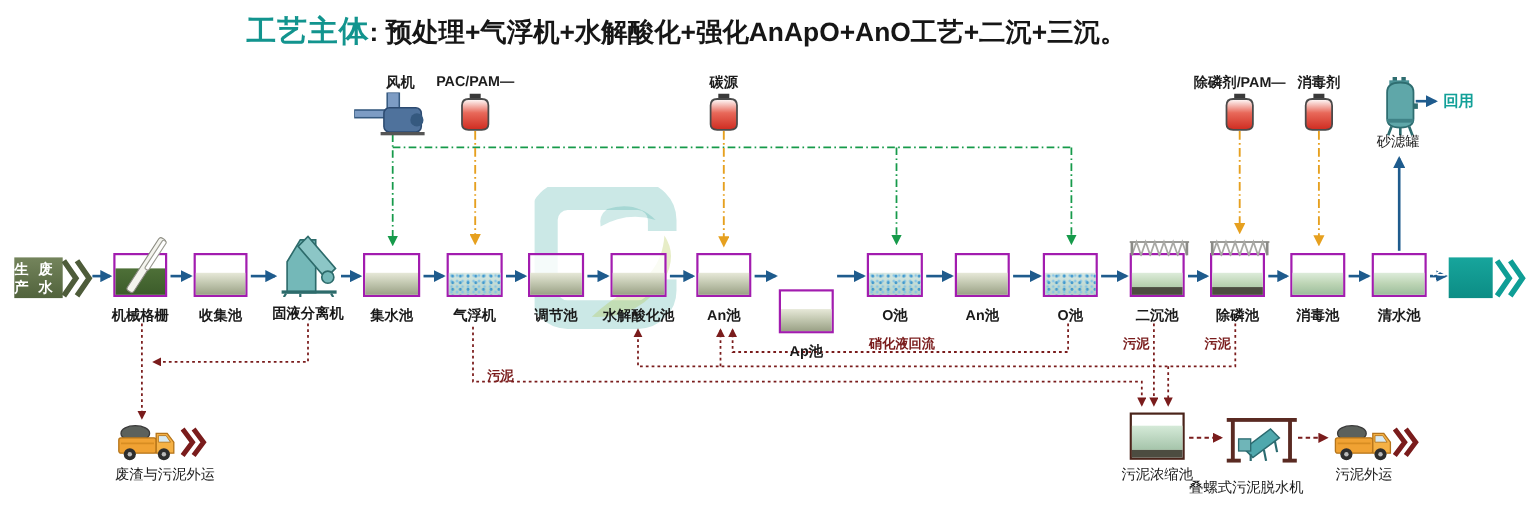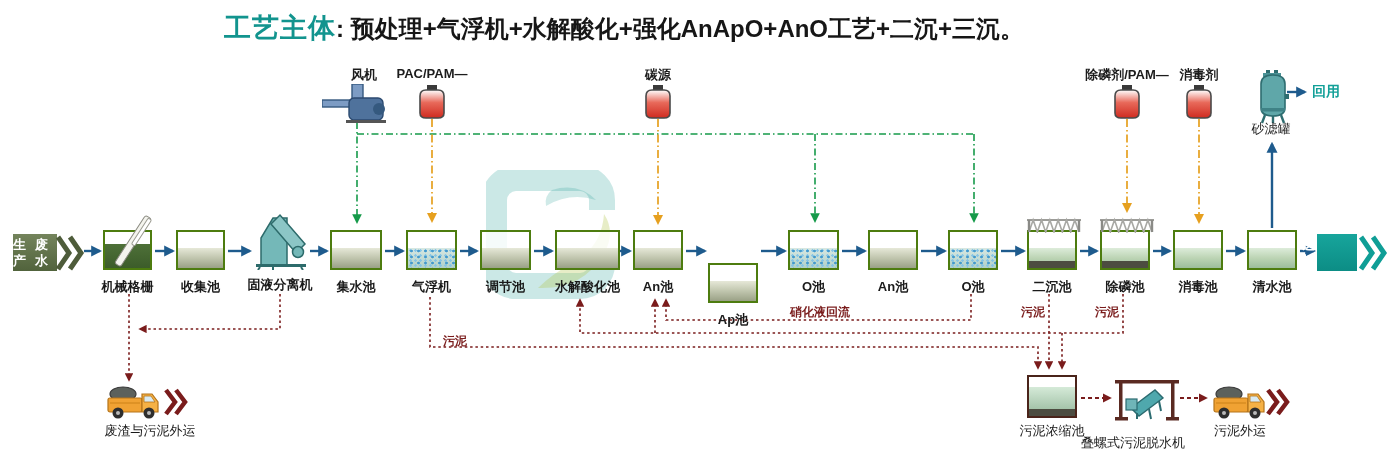--- a/index.html
+++ b/index.html
@@ -9,21 +9,21 @@
   .title{position:absolute;left:224px;top:10px;display:flex;align-items:baseline;white-space:nowrap;}
   .title .hl{font-size:27px;font-weight:bold;color:#12948e;letter-spacing:1px;}
   .title .rest{font-size:24px;font-weight:bold;color:#161616;}
   
   .wm{position:absolute;z-index:0;pointer-events:none;}
   .wm-cn{left:646px;top:182px;font-size:58px;font-weight:bold;letter-spacing:12px;
          color:rgba(18,148,142,0.22);white-space:nowrap;}
   .wm-en{left:618px;top:262px;font-size:28px;font-weight:bold;letter-spacing:3px;
          color:rgba(125,190,225,0.45);white-space:nowrap;}
   
-  .tank{position:absolute;top:230px;height:40px;box-sizing:border-box;border:2px solid #4d7c0f;
+  .tank{position:absolute;top:230px;height:40px;box-sizing:border-box;border:2px solid #a21caf;
         background:rgba(255,255,255,0.8);z-index:2;}
   .water{position:absolute;left:0;right:0;bottom:0;height:55%;}
   .w-plain{background:linear-gradient(180deg,#e6e8d8 0%,#c4c9b2 45%,#9aa186 100%);}
   .w-mint{background:linear-gradient(180deg,#ddecda 0%,#bcd4b4 50%,#9cbd9c 100%);}
   .w-screen{height:68%;background:linear-gradient(180deg,#4e7038 0%,#3c5c2a 100%);}
   .w-bub{background-image:
       radial-gradient(circle,rgba(60,150,205,0.95) 1px,transparent 1.7px),
       radial-gradient(circle,rgba(130,195,230,0.9) 1px,transparent 1.5px),
       linear-gradient(180deg,#d8e8e2 0%,#b0d0c8 100%);
       background-size:7px 6px,5px 5px,100% 100%;}
@@ -185,21 +185,21 @@
         <div class="tlabel">集水池</div>
       </div>
       <div class="tank" style="left: 406px; width: 51px;">
         <div class="water w-bub"></div>
         <div class="tlabel">气浮机</div>
       </div>
       <div class="tank" style="left: 480px; width: 51px;">
         <div class="water w-plain"></div>
         <div class="tlabel">调节池</div>
       </div>
-      <div class="tank" style="left: 555px; width: 65px;">
+      <div class="tank" style="left: 555px; width: 51px;">
         <div class="water w-plain"></div>
         <div class="tlabel">水解酸化池</div>
       </div>
       <div class="tank" style="left: 633px; width: 50px;">
         <div class="water w-plain"></div>
         <div class="tlabel">An池</div>
       </div>
       <div class="tank" style="left: 708px; width: 50px; margin-top: 33px;">
         <div class="water w-plain"></div>
         <div class="tlabel">Ap池</div>

